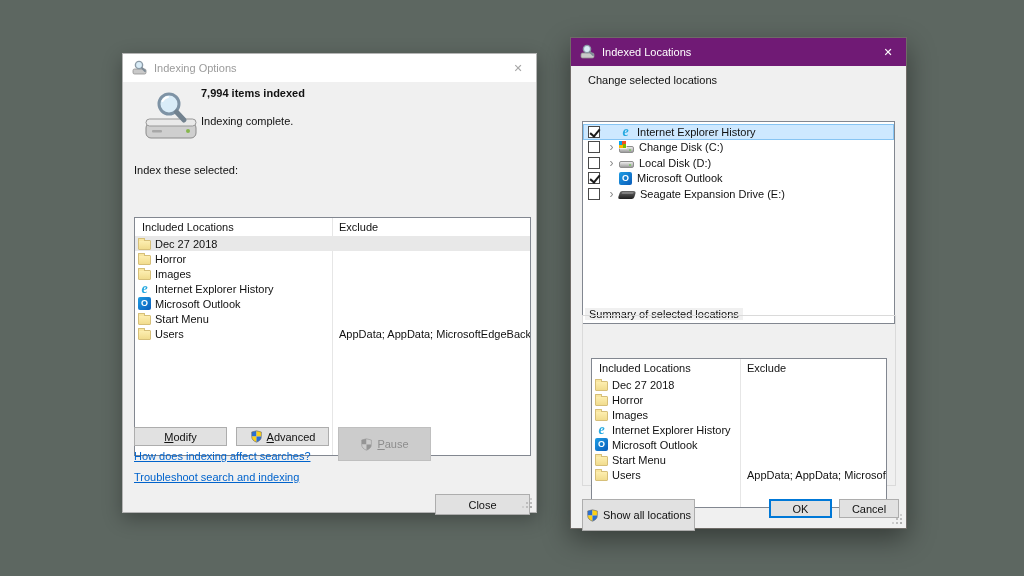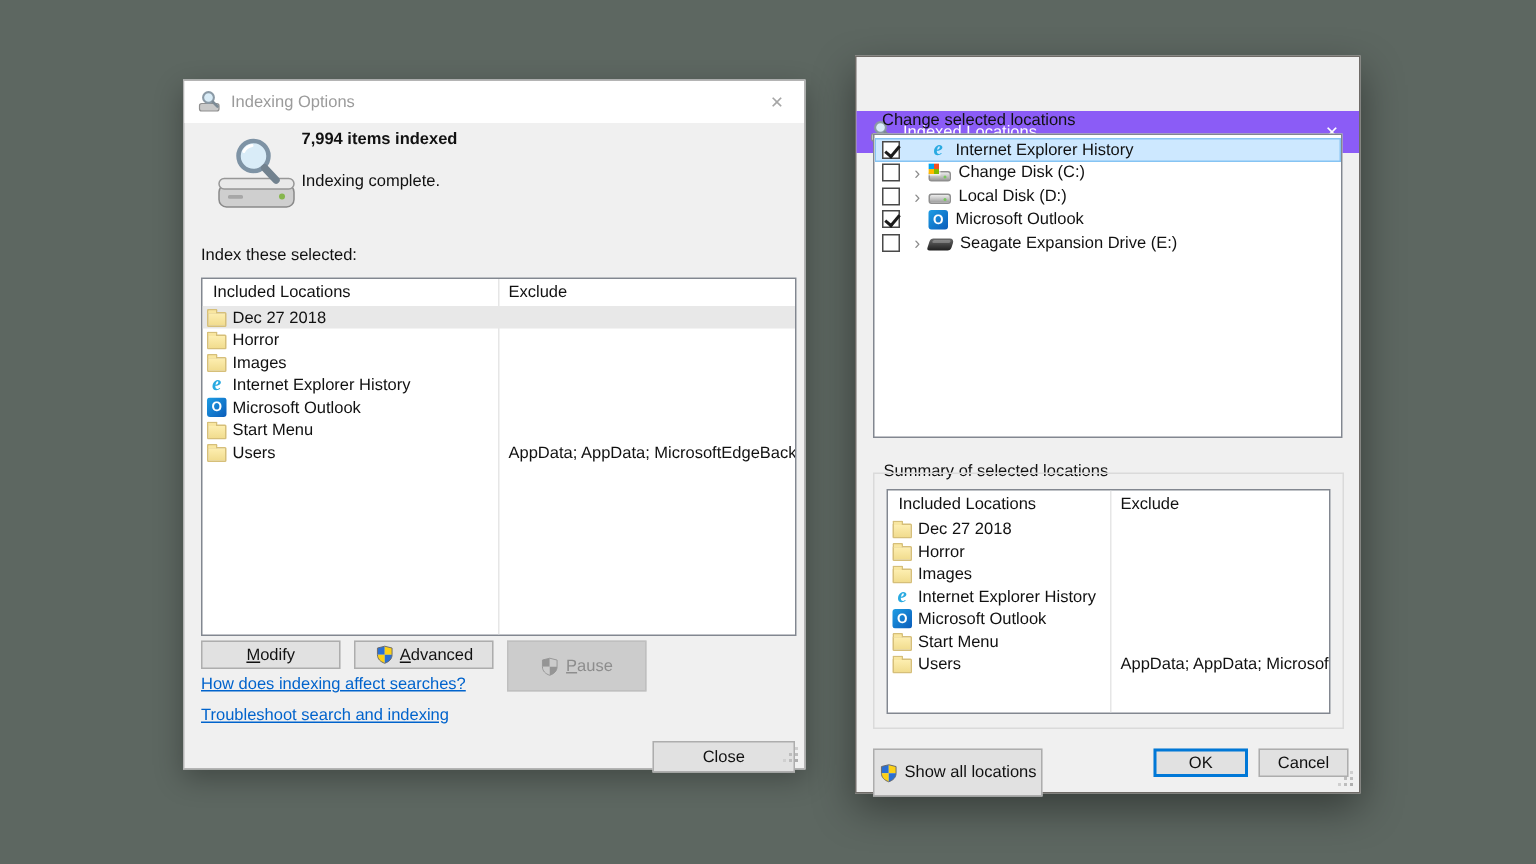--- a/index.html
+++ b/index.html
@@ -18,32 +18,32 @@
   }
 
   .dlg { position:absolute; background:#f0f0f0; }
   .dlg-left { left:122px; top:53px; width:415px; height:460px;
     border:1px solid #b4b4b4; box-shadow:0 6px 18px rgba(0,0,0,.30); }
   .dlg-right { left:570px; top:37px; width:337px; height:492px;
     border:1px solid #6f6b67; box-shadow:0 10px 26px rgba(0,0,0,.42); }
 
   .tb { position:absolute; left:0; top:0; right:0; height:28px; display:flex; align-items:center; }
   .tb-inactive { background:#ffffff; color:#9b9b9b; }
-  .tb-active { background:#8b5cf6; color:#ffffff;margin-top:36px; }
+  .tb-active { background:#701a75; color:#ffffff; }
   .tb-icon { margin:0 6px 0 9px; width:16px; height:16px; flex:none; }
   .tb-title { flex:1; font-size:11px; white-space:nowrap; }
   .tb-close { width:36px; height:28px; display:flex; align-items:center; justify-content:center;
     font-size:11px; cursor:default; }
   .tb-inactive .tb-close { color:#a6a6a6; }
   .tb-active .tb-close { color:#ffffff; }
 
   .lbl { position:absolute; white-space:nowrap; color:#111; }
   .bold { font-weight:bold; }
 
-  .listbox { position:absolute; background:#fff; border:1px solid #828790; overflow:hidden; }
+  .listbox { position:absolute; background:#fff; border:1px solid #828790; overflow:hidden;margin-top:32px; }
   .colline { position:absolute; top:0; bottom:0; width:1px; background:#e6e6e6; }
   .lv-head { display:grid; height:18px; align-items:center; }
   .lv-head > div { padding-left:7px; white-space:nowrap; }
   .lv-row { display:grid; height:15px; align-items:center; position:relative; }
   .lv-row.sel { background:#e8e8e8; }
   .lv-c1 { display:flex; align-items:center; gap:4px; padding-left:3px; white-space:nowrap; overflow:hidden; }
   .lv-c2 { padding-left:7px; white-space:nowrap; overflow:hidden; }
   .cols-left { grid-template-columns:197px 1fr; }
   .cols-sum  { grid-template-columns:148px 1fr; }
 

